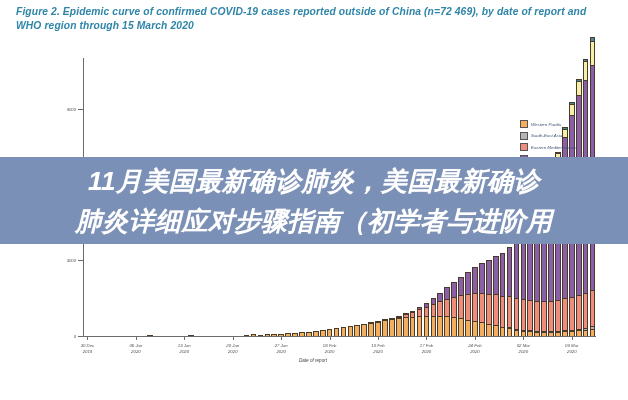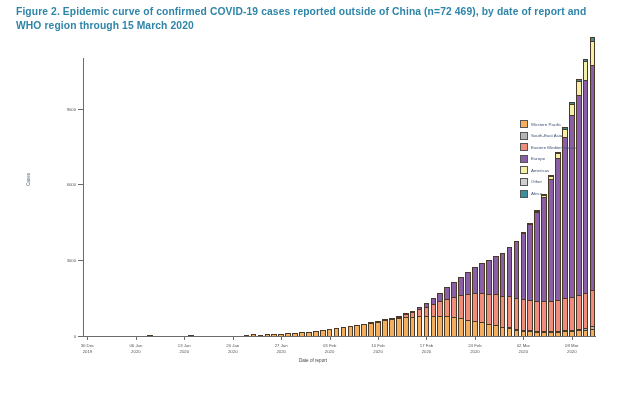--- a/index.html
+++ b/index.html
@@ -1,21 +1,21 @@
 <!DOCTYPE html>
 <html><head>
 <meta charset="utf-8">
 <style>
   html,body{margin:0;padding:0;}
   body{
     width:628px;height:400px;overflow:hidden;position:relative;
     background:#ffffff;
     font-family:"Liberation Sans", sans-serif;
   }
-  #root{position:absolute;inset:0;background:#ffffff;}
+  #root{position:absolute;inset:0;background:#ffffff;font-style:italic;}
 
   
   .caption{
     position:absolute;left:16px;top:5px;width:598px;
     color:#2E85A8;font-weight:bold;font-size:10.3px;line-height:14px;
     letter-spacing:.01em;
   }
 
   
   .plot{
@@ -413,14 +413,18 @@
       <div class="legend-item">
         <span class="swatch" style="background: rgb(207, 207, 207);"></span>
         <span class="legend-label">Other</span>
       </div>
       <div class="legend-item">
         <span class="swatch" style="background: rgb(63, 142, 160);"></span>
         <span class="legend-label">Africa</span>
       </div>
     </div>
 
+  <div class="overlay">
+    <div class="overlay-line">11月美国最新确诊肺炎，美国最新确诊</div>
+    <div class="overlay-line">肺炎详细应对步骤指南（初学者与进阶用</div>
+  </div>
 
 </div>
 
 </body></html>

